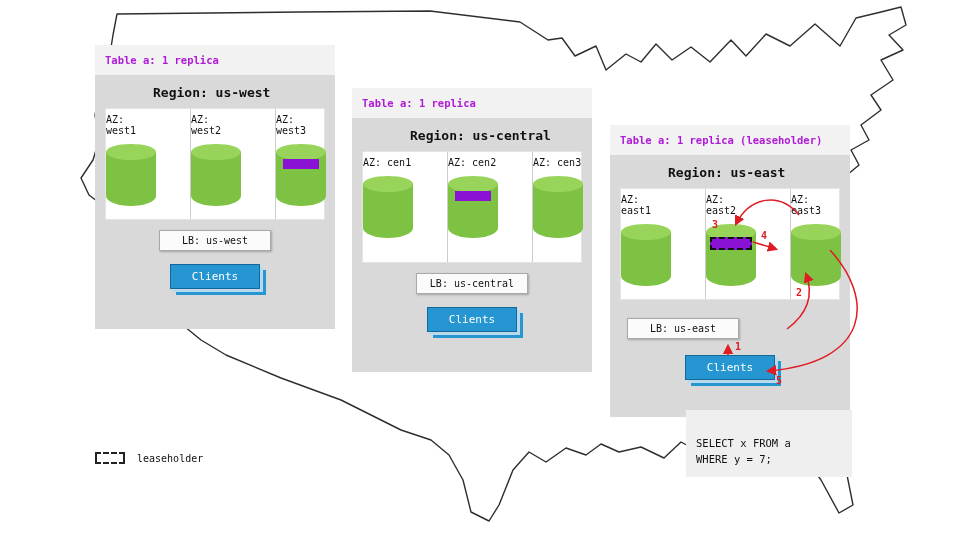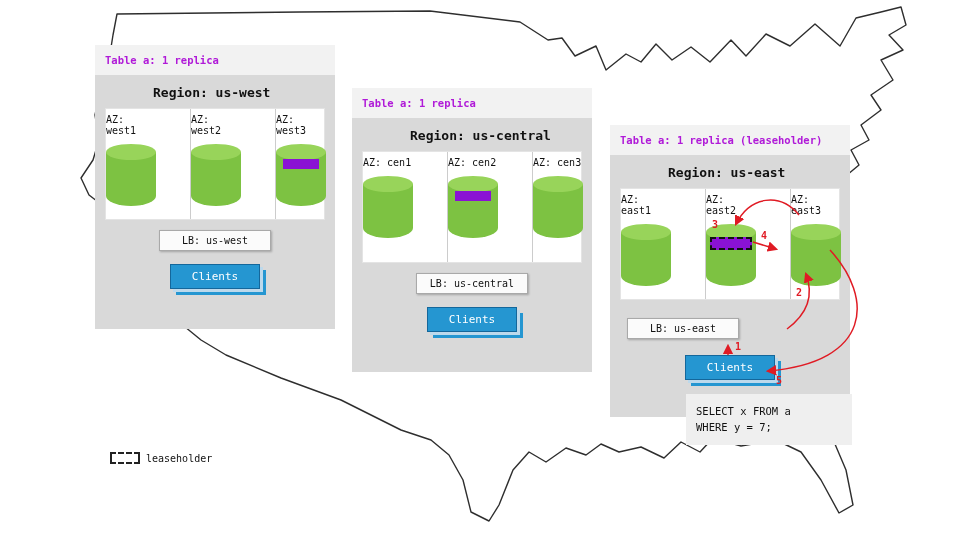--- a/index.html
+++ b/index.html
@@ -41,24 +41,24 @@
   .panel-east .clients-btn { margin-top:16px; }
 
   .arrows { position:absolute; left:0; top:0; z-index:5; pointer-events:none; }
   .flow-path { fill:none; stroke:var(--arrow-red,#e01b24); stroke-width:1.5; }
   .arrowhead-fill { fill:var(--arrow-red,#e01b24); }
   .flow-num { position:absolute; z-index:6; color:var(--arrow-red,#e01b24); font-size:10px; font-weight:bold; }
   .num-1 { left:735px; top:341px; } .num-2 { left:796px; top:287px; }
   .num-3 { left:712px; top:219px; } .num-4 { left:761px; top:230px; }
   .num-5 { left:776px; top:375px; }
 
-  .sql-box { position:absolute; left:686px; top:394px; width:166px; background:#efefef; z-index:3;
-             font-size:10.5px; line-height:1.55; color:#111; padding:9px 0 9px 10px; box-sizing:border-box; }
-
-  .legend { position:absolute; left:110px; top:452px; display:flex; align-items:center; gap:6px; z-index:2; }
+  .sql-box { position:absolute; left:686px; top:410px; width:166px; background:#efefef; z-index:3;
+             font-size:10.5px; line-height:1.55; color:#111; padding:25px 0 9px 10px; box-sizing:border-box; }
+
+  .legend { position:absolute; left:95px; top:452px; display:flex; align-items:center; gap:12px; z-index:2; }
   .legend-swatch { width:30px; height:12px; border:2px dashed #222; background:transparent; box-sizing:border-box; }
   .legend-label { font-size:10px; color:#111; }
 </style>
 </head>
 <body>
 
 <div class="canvas">
 
   <svg class="map" width="960" height="540" viewBox="0 0 960 540">
     <path d="M117,14 L300,12 L430,11 L520,22 L548,40 L562,38 L575,56 L596,46 L606,70 L626,54 L641,62 L656,44 L672,60 L691,47 L710,62 L731,40 L746,56 L766,34 L790,46 L815,24 L840,46 L856,18 L881,12 L901,7 L906,25 L889,35 L903,50 L881,60 L893,80 L871,95 L881,110 L861,125 L869,140 L851,150 L859,165 L841,180 L849,200 L833,215 L841,235 L823,255 L831,270 L813,285 L819,305 L801,320 L807,340 L793,355 L801,375 L789,390 L813,410 L829,430 L846,470 L853,505 L839,513 L821,480 L801,452 L776,440 L741,446 L713,438 L700,452 L681,442 L664,458 L641,447 L619,452 L601,444 L586,455 L566,448 L546,462 L529,452 L513,470 L499,505 L489,521 L471,512 L463,480 L449,455 L431,440 L401,430 L341,400 L281,378 L226,355 L201,340 L179,322 L163,300 L139,250 L106,208 L89,195 L81,178 L93,160 L99,140 L95,115 L101,88 L109,60 L113,35 Z" fill="none" stroke="#2e2e2e" stroke-width="1.4" stroke-linejoin="round"></path>

